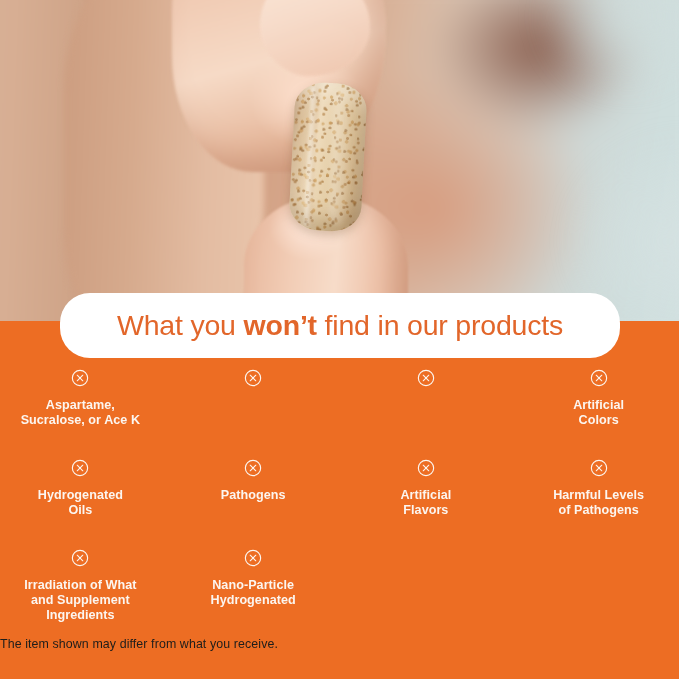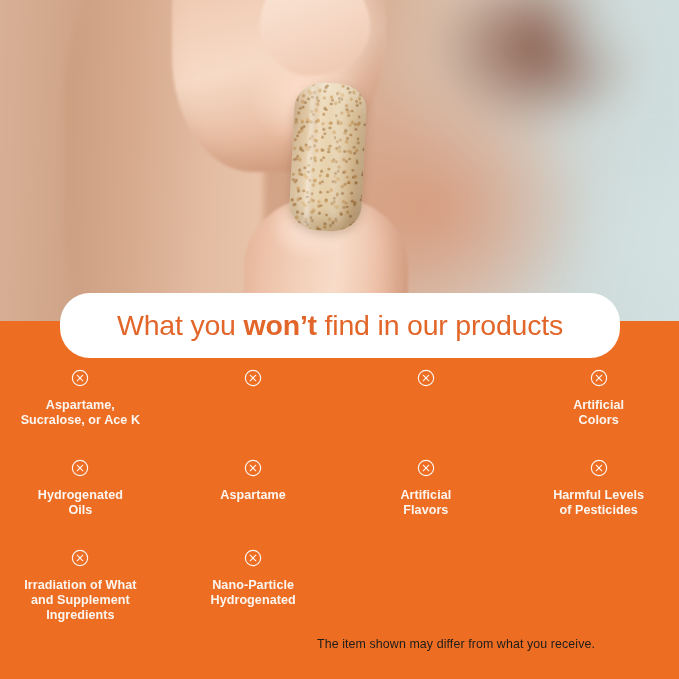--- a/index.html
+++ b/index.html
@@ -260,24 +260,24 @@
     font-size: 12.6px;
     line-height: 15px;
     text-align: center;
     font-weight: 700;
     letter-spacing: 0.05px;
     white-space: pre-line;
   }
 
   .footnote {
     position: absolute;
-    left: 16px;
+    left: 0;
     top: 316px;
     width: 579px;
-    text-align: right;
+    text-align: left;
     color: #1d1d1b;
     font-size: 12.4px;
     font-weight: 400;
     letter-spacing: 0.1px;
   }
 </style>
 </head>
 <body>
 
 <div id="page">
@@ -336,38 +336,38 @@
           <path d="M8.3 8.3 L15.7 15.7 M15.7 8.3 L8.3 15.7" stroke="#FCF6F0" stroke-width="1.5" stroke-linecap="round"></path>
         </svg>
         <div class="cell-label">Hydrogenated
 Oils</div>
       </div>
       <div class="cell">
         <svg class="xicon" viewBox="0 0 24 24">
           <circle cx="12" cy="12" r="10.2" fill="none" stroke="#FCF6F0" stroke-width="1.5"></circle>
           <path d="M8.3 8.3 L15.7 15.7 M15.7 8.3 L8.3 15.7" stroke="#FCF6F0" stroke-width="1.5" stroke-linecap="round"></path>
         </svg>
-        <div class="cell-label">Aspartame</div>
+        <div class="cell-label">Pathogens</div>
       </div>
       <div class="cell">
         <svg class="xicon" viewBox="0 0 24 24">
           <circle cx="12" cy="12" r="10.2" fill="none" stroke="#FCF6F0" stroke-width="1.5"></circle>
           <path d="M8.3 8.3 L15.7 15.7 M15.7 8.3 L8.3 15.7" stroke="#FCF6F0" stroke-width="1.5" stroke-linecap="round"></path>
         </svg>
         <div class="cell-label">Artificial
 Flavors</div>
       </div>
 
       <div class="cell">
         <svg class="xicon" viewBox="0 0 24 24">
           <circle cx="12" cy="12" r="10.2" fill="none" stroke="#FCF6F0" stroke-width="1.5"></circle>
           <path d="M8.3 8.3 L15.7 15.7 M15.7 8.3 L8.3 15.7" stroke="#FCF6F0" stroke-width="1.5" stroke-linecap="round"></path>
         </svg>
         <div class="cell-label">Harmful Levels
-of Pesticides</div>
+of Pathogens</div>
       </div>
       <div class="cell">
         <svg class="xicon" viewBox="0 0 24 24">
           <circle cx="12" cy="12" r="10.2" fill="none" stroke="#FCF6F0" stroke-width="1.5"></circle>
           <path d="M8.3 8.3 L15.7 15.7 M15.7 8.3 L8.3 15.7" stroke="#FCF6F0" stroke-width="1.5" stroke-linecap="round"></path>
         </svg>
         <div class="cell-label">Irradiation of What
 and Supplement
 Ingredients</div>
       </div>

